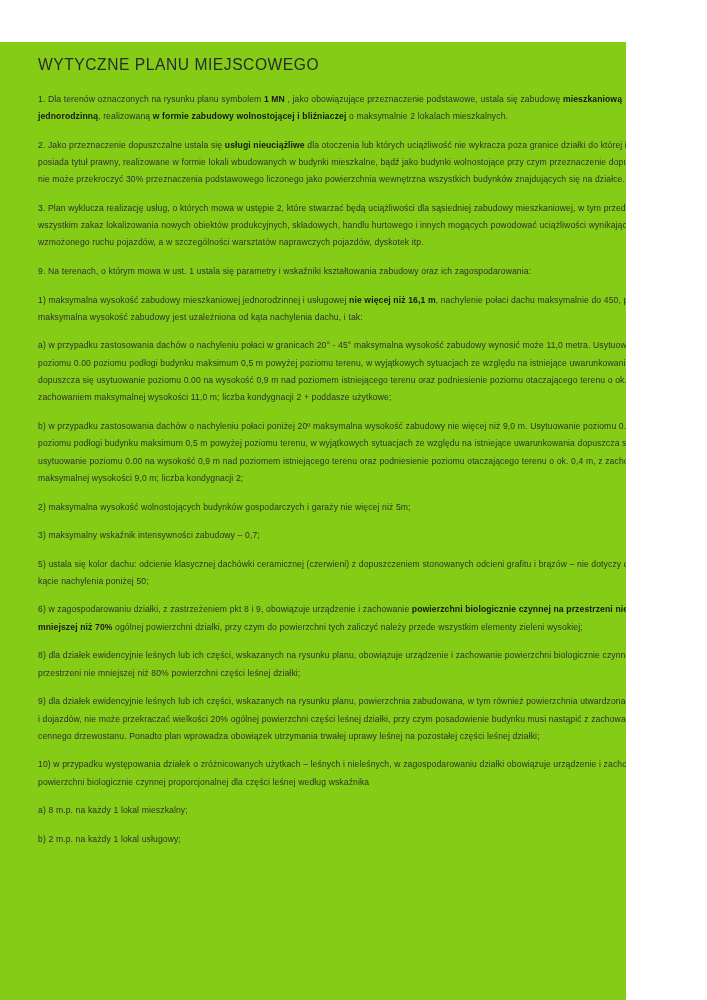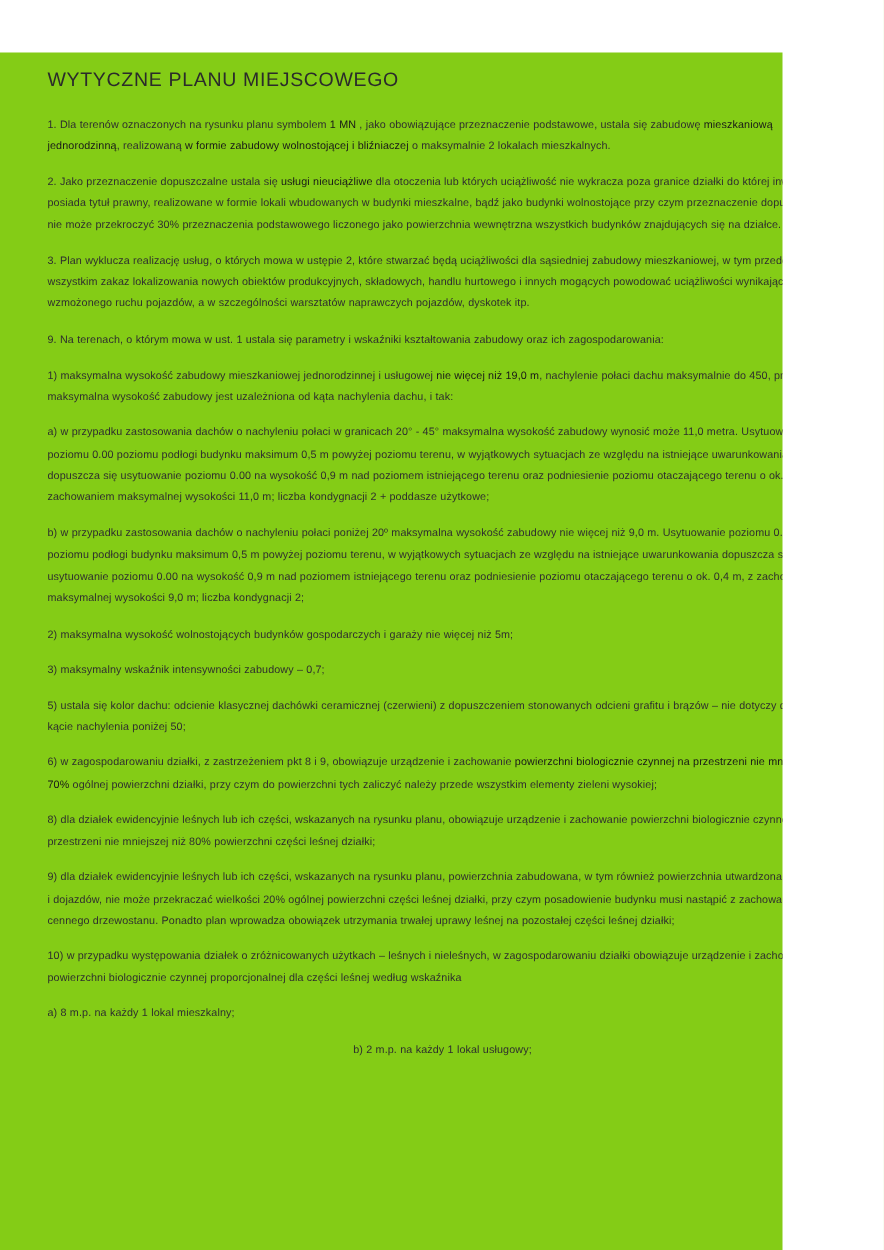--- a/index.html
+++ b/index.html
@@ -39,43 +39,42 @@
     font-size: 8.6px;
     line-height: 17.35px;
     color: #2f2f2f;
     margin: 0 0 11.2px 0;
     text-align: left;
     letter-spacing: 0.012em;
     word-spacing: 0.01em;
   }
   .para:last-child {
     margin-bottom: 0;
-    text-align: center;
   }
   .para b {
-    font-weight: 400;
+    font-weight: 700;
     color: #181818;
   }
   
   .doc-body {
     -webkit-font-smoothing: antialiased;
   }
 </style>
 </head>
 <body>
 
 <div class="page">
   <div class="doc-body">
     <h1 class="doc-title">WYTYCZNE PLANU MIEJSCOWEGO</h1>
     <div id="paragraphs">
         <p class="para"><span>1. Dla terenów oznaczonych na rysunku planu symbolem </span><b>1 MN</b><span> , jako obowiązujące przeznaczenie podstawowe, ustala się zabudowę </span><b>mieszkaniową jednorodzinną</b><span>, realizowaną </span><b>w formie zabudowy wolnostojącej i bliźniaczej</b><span> o maksymalnie 2 lokalach mieszkalnych.</span></p>
         <p class="para"><span>2. Jako przeznaczenie dopuszczalne ustala się </span><b>usługi nieuciążliwe</b><span> dla otoczenia lub których uciążliwość nie wykracza poza granice działki do której inwestor posiada tytuł prawny, realizowane w formie lokali wbudowanych w budynki mieszkalne, bądź jako budynki wolnostojące przy czym przeznaczenie dopuszczalne nie może przekroczyć 30% przeznaczenia podstawowego liczonego jako powierzchnia wewnętrzna wszystkich budynków znajdujących się na działce.</span></p>
         <p class="para"><span>3. Plan wyklucza realizację usług, o których mowa w ustępie 2, które stwarzać będą uciążliwości dla sąsiedniej zabudowy mieszkaniowej, w tym przede wszystkim zakaz lokalizowania nowych obiektów produkcyjnych, składowych, handlu hurtowego i innych mogących powodować uciążliwości wynikające ze wzmożonego ruchu pojazdów, a w szczególności warsztatów naprawczych pojazdów, dyskotek itp.</span></p>
         <p class="para"><span>9. Na terenach, o którym mowa w ust. 1 ustala się parametry i wskaźniki kształtowania zabudowy oraz ich zagospodarowania:</span></p>
-        <p class="para"><span>1) maksymalna wysokość zabudowy mieszkaniowej jednorodzinnej i usługowej </span><b>nie więcej niż 19,0 m</b><span>, nachylenie połaci dachu maksymalnie do 450, przy czym maksymalna wysokość zabudowy jest uzależniona od kąta nachylenia dachu, i tak:</span></p>
+        <p class="para"><span>1) maksymalna wysokość zabudowy mieszkaniowej jednorodzinnej i usługowej </span><b>nie więcej niż 16,1 m</b><span>, nachylenie połaci dachu maksymalnie do 450, przy czym maksymalna wysokość zabudowy jest uzależniona od kąta nachylenia dachu, i tak:</span></p>
         <p class="para"><span>a) w przypadku zastosowania dachów o nachyleniu połaci w granicach 20° - 45° maksymalna wysokość zabudowy wynosić może 11,0 metra. Usytuowanie poziomu 0.00 poziomu podłogi budynku maksimum 0,5 m powyżej poziomu terenu, w wyjątkowych sytuacjach ze względu na istniejące uwarunkowania dopuszcza się usytuowanie poziomu 0.00 na wysokość 0,9 m nad poziomem istniejącego terenu oraz podniesienie poziomu otaczającego terenu o ok. 0,4 m, z zachowaniem maksymalnej wysokości 11,0 m; liczba kondygnacji 2 + poddasze użytkowe;</span></p>
         <p class="para"><span>b) w przypadku zastosowania dachów o nachyleniu połaci poniżej 20º maksymalna wysokość zabudowy nie więcej niż 9,0 m. Usytuowanie poziomu 0.00 poziomu podłogi budynku maksimum 0,5 m powyżej poziomu terenu, w wyjątkowych sytuacjach ze względu na istniejące uwarunkowania dopuszcza się usytuowanie poziomu 0.00 na wysokość 0,9 m nad poziomem istniejącego terenu oraz podniesienie poziomu otaczającego terenu o ok. 0,4 m, z zachowaniem maksymalnej wysokości 9,0 m; liczba kondygnacji 2;</span></p>
         <p class="para"><span>2) maksymalna wysokość wolnostojących budynków gospodarczych i garaży nie więcej niż 5m;</span></p>
         <p class="para"><span>3) maksymalny wskaźnik intensywności zabudowy – 0,7;</span></p>
         <p class="para"><span>5) ustala się kolor dachu: odcienie klasycznej dachówki ceramicznej (czerwieni) z dopuszczeniem stonowanych odcieni grafitu i brązów – nie dotyczy dachów o kącie nachylenia poniżej 50;</span></p>
         <p class="para"><span>6) w zagospodarowaniu działki, z zastrzeżeniem pkt 8 i 9, obowiązuje urządzenie i zachowanie </span><b>powierzchni biologicznie czynnej na przestrzeni nie mniejszej niż 70%</b><span> ogólnej powierzchni działki, przy czym do powierzchni tych zaliczyć należy przede wszystkim elementy zieleni wysokiej;</span></p>
         <p class="para"><span>8) dla działek ewidencyjnie leśnych lub ich części, wskazanych na rysunku planu, obowiązuje urządzenie i zachowanie powierzchni biologicznie czynnej na przestrzeni nie mniejszej niż 80% powierzchni części leśnej działki;</span></p>
         <p class="para"><span>9) dla działek ewidencyjnie leśnych lub ich części, wskazanych na rysunku planu, powierzchnia zabudowana, w tym również powierzchnia utwardzona chodników i dojazdów, nie może przekraczać wielkości 20% ogólnej powierzchni części leśnej działki, przy czym posadowienie budynku musi nastąpić z zachowaniem cennego drzewostanu. Ponadto plan wprowadza obowiązek utrzymania trwałej uprawy leśnej na pozostałej części leśnej działki;</span></p>
         <p class="para"><span>10) w przypadku występowania działek o zróżnicowanych użytkach – leśnych i nieleśnych, w zagospodarowaniu działki obowiązuje urządzenie i zachowanie powierzchni biologicznie czynnej proporcjonalnej dla części leśnej według wskaźnika</span></p>
         <p class="para"><span>a) 8 m.p. na każdy 1 lokal mieszkalny;</span></p>

